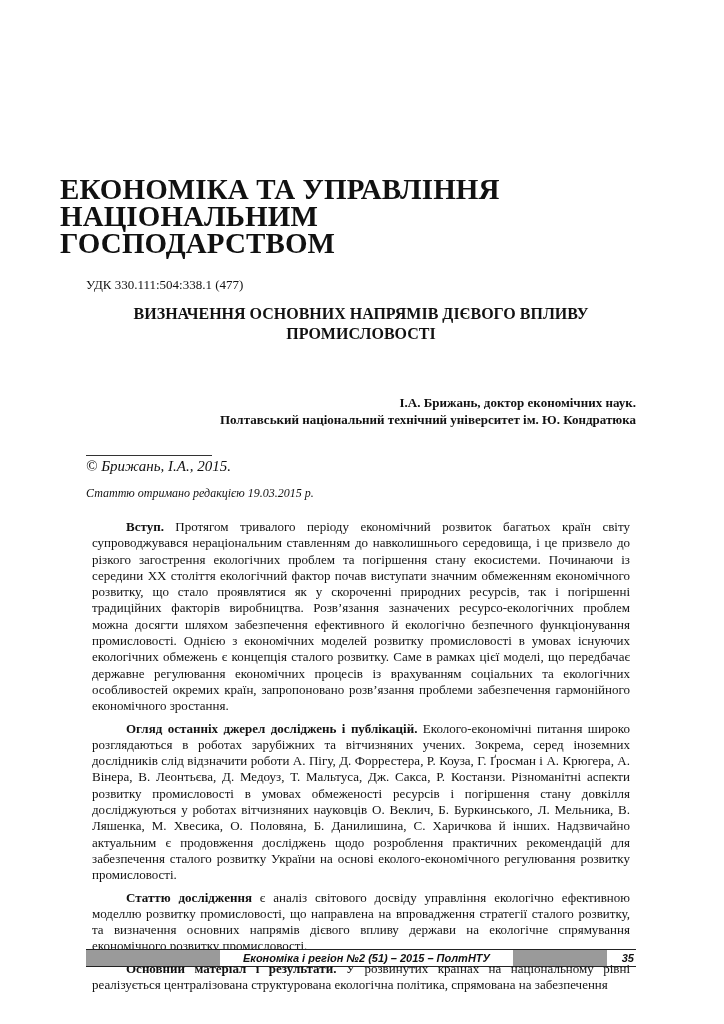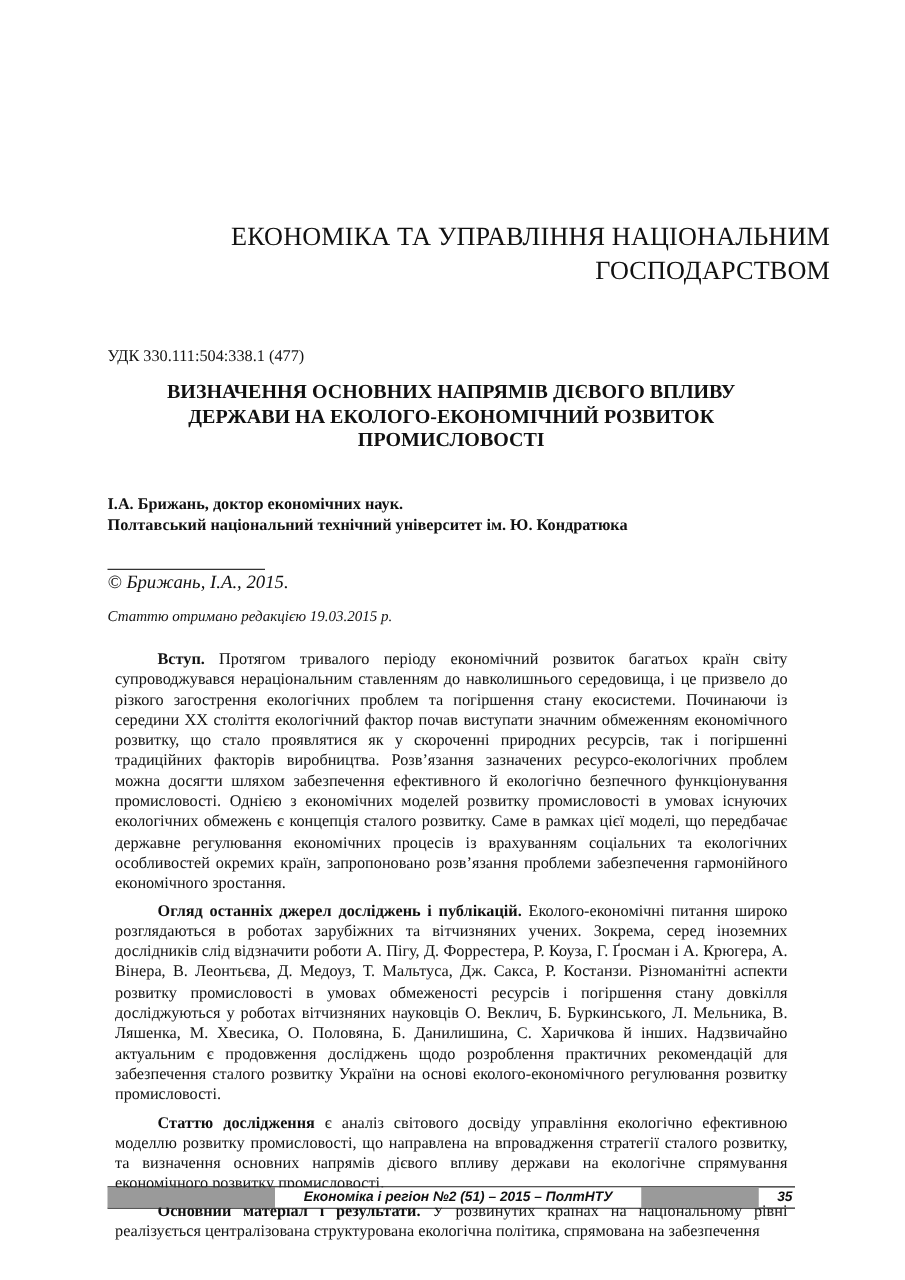--- a/index.html
+++ b/index.html
@@ -1,26 +1,26 @@
 <!DOCTYPE html>
 <html><head>
 <meta charset="utf-8">
 <style>
   html, body { margin: 0; padding: 0; background: #ffffff; }
   body { width: 724px; height: 1024px; position: relative; overflow: hidden;
          font-family: "Liberation Serif", "DejaVu Serif", serif; color: #111; }
   .page { position: absolute; left: 0; top: 0; width: 724px; height: 1024px; }
   .section-title { position: absolute; left: 60px; width: 604px; top: 176px;
-         text-align: right; font-weight: normal; font-size: 21px; line-height: 27px;
+         text-align: left; font-weight: bold; font-size: 29px; line-height: 27px;
          letter-spacing: 0.1px; }
   .udc { position: absolute; left: 86px; top: 277px; font-size: 13px; }
   .article-title { position: absolute; left: 86px; width: 550px; top: 304px;
          text-align: center; font-weight: bold; font-size: 16px; line-height: 19.5px; }
   .authors { position: absolute; left: 86px; width: 550px; top: 394px;
-         text-align: left; font-weight: bold; font-size: 13px; line-height: 17px; }
+         text-align: right; font-weight: bold; font-size: 13px; line-height: 17px; }
   .fn-rule { position: absolute; left: 86px; top: 455px; width: 126px; height: 0;
          border-top: 1px solid #333; }
   .copyright { position: absolute; left: 86px; top: 458px; font-style: italic; font-size: 15px; }
   .received { position: absolute; left: 86px; top: 486px; font-style: italic; font-size: 12px; }
   .body { position: absolute; left: 86px; width: 550px; top: 513px;
          font-size: 13px; line-height: 16.3px; text-align: justify; }
   .body p { margin: 6px; text-indent: 34px; }
   .body b { font-weight: bold; }
   .footer { position: absolute; left: 86px; width: 550px; top: 949px; height: 16px;
          border-top: 1.5px solid #222; border-bottom: 1.5px solid #222; display: flex; }
@@ -40,21 +40,20 @@
 
   <div class="section-title">
     <div>ЕКОНОМІКА ТА УПРАВЛІННЯ НАЦІОНАЛЬНИМ</div>
     <div>ГОСПОДАРСТВОМ</div>
   </div>
 
   <div class="udc">УДК 330.111:504:338.1 (477)</div>
 
   <div class="article-title">
     <div>ВИЗНАЧЕННЯ ОСНОВНИХ НАПРЯМІВ ДІЄВОГО ВПЛИВУ</div>
-    <div>ДЕРЖАВИ НА ЕКОЛОГО-ЕКОНОМІЧНИЙ РОЗВИТОК</div>
     <div>ПРОМИСЛОВОСТІ</div>
   </div>
 
   <div class="authors">
     <div>І.А. Брижань, доктор економічних наук.</div>
     <div>Полтавський національний технічний університет ім. Ю. Кондратюка</div>
   </div>
 
   <div class="fn-rule"></div>
   <div class="copyright">© Брижань, І.А., 2015.</div>

